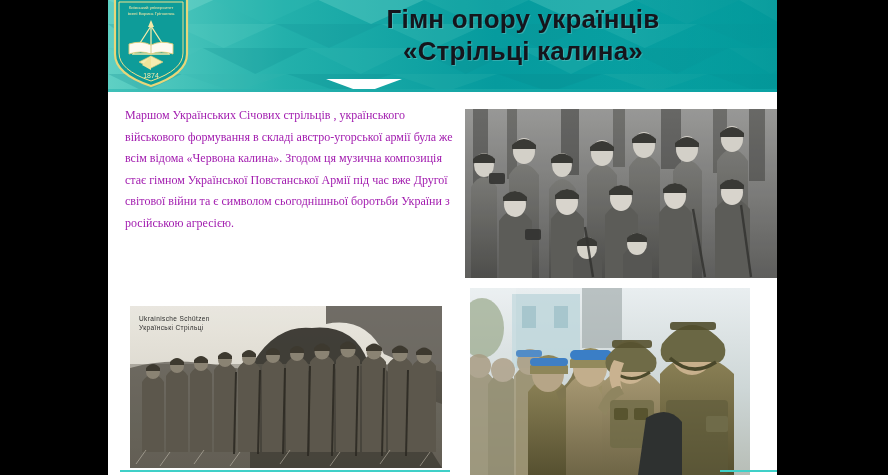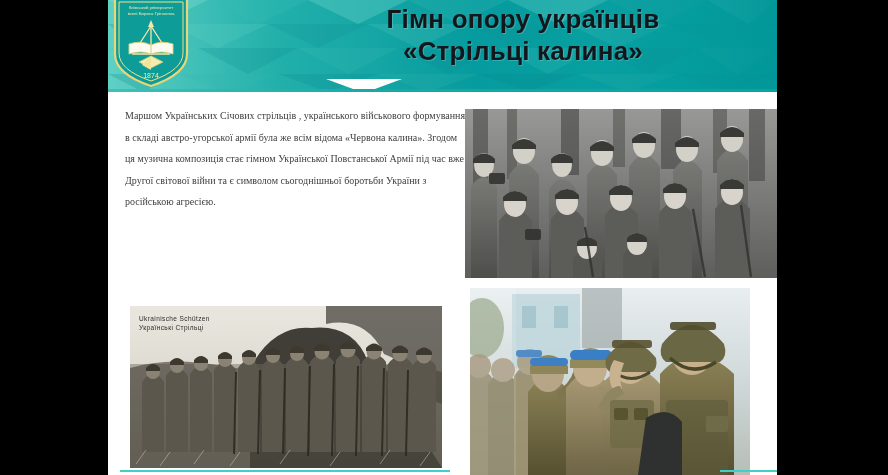--- a/index.html
+++ b/index.html
@@ -43,20 +43,21 @@
     height: 92px;
     background: linear-gradient(100deg,
                 #57c9bd 0%,
                 #35b0ab 14%,
                 #12a3a2 34%,
                 #069b9e 52%,
                 #04a0a3 72%,
                 #07a5a6 88%,
                 #16b0ad 100%);
     overflow: hidden;
+    padding-left: 35px;
   }
   
   .poly {
     position: absolute;
     inset: 0;
     pointer-events: none;
   }
   .poly svg { display: block; width: 100%; height: 100%; }
 
   .banner-fade-right {
@@ -112,23 +113,23 @@
   }
   .emblem svg { display:block; width:100%; height:100%; }
 
   
   .body-text {
     position: absolute;
     left: 17px;
     top: 105px;
     width: 340px;
     font-family: "Liberation Serif", serif;
-    font-size: 10px;
+    font-size: 12px;
     line-height: 21.6px;
-    color: #404040;
+    color: #a21caf;
     text-align: left;
   }
 
   
   .photo {
     position: absolute;
     overflow: hidden;
     background: #777;
   }
   .photo svg { display: block; width: 100%; height: 100%; }

